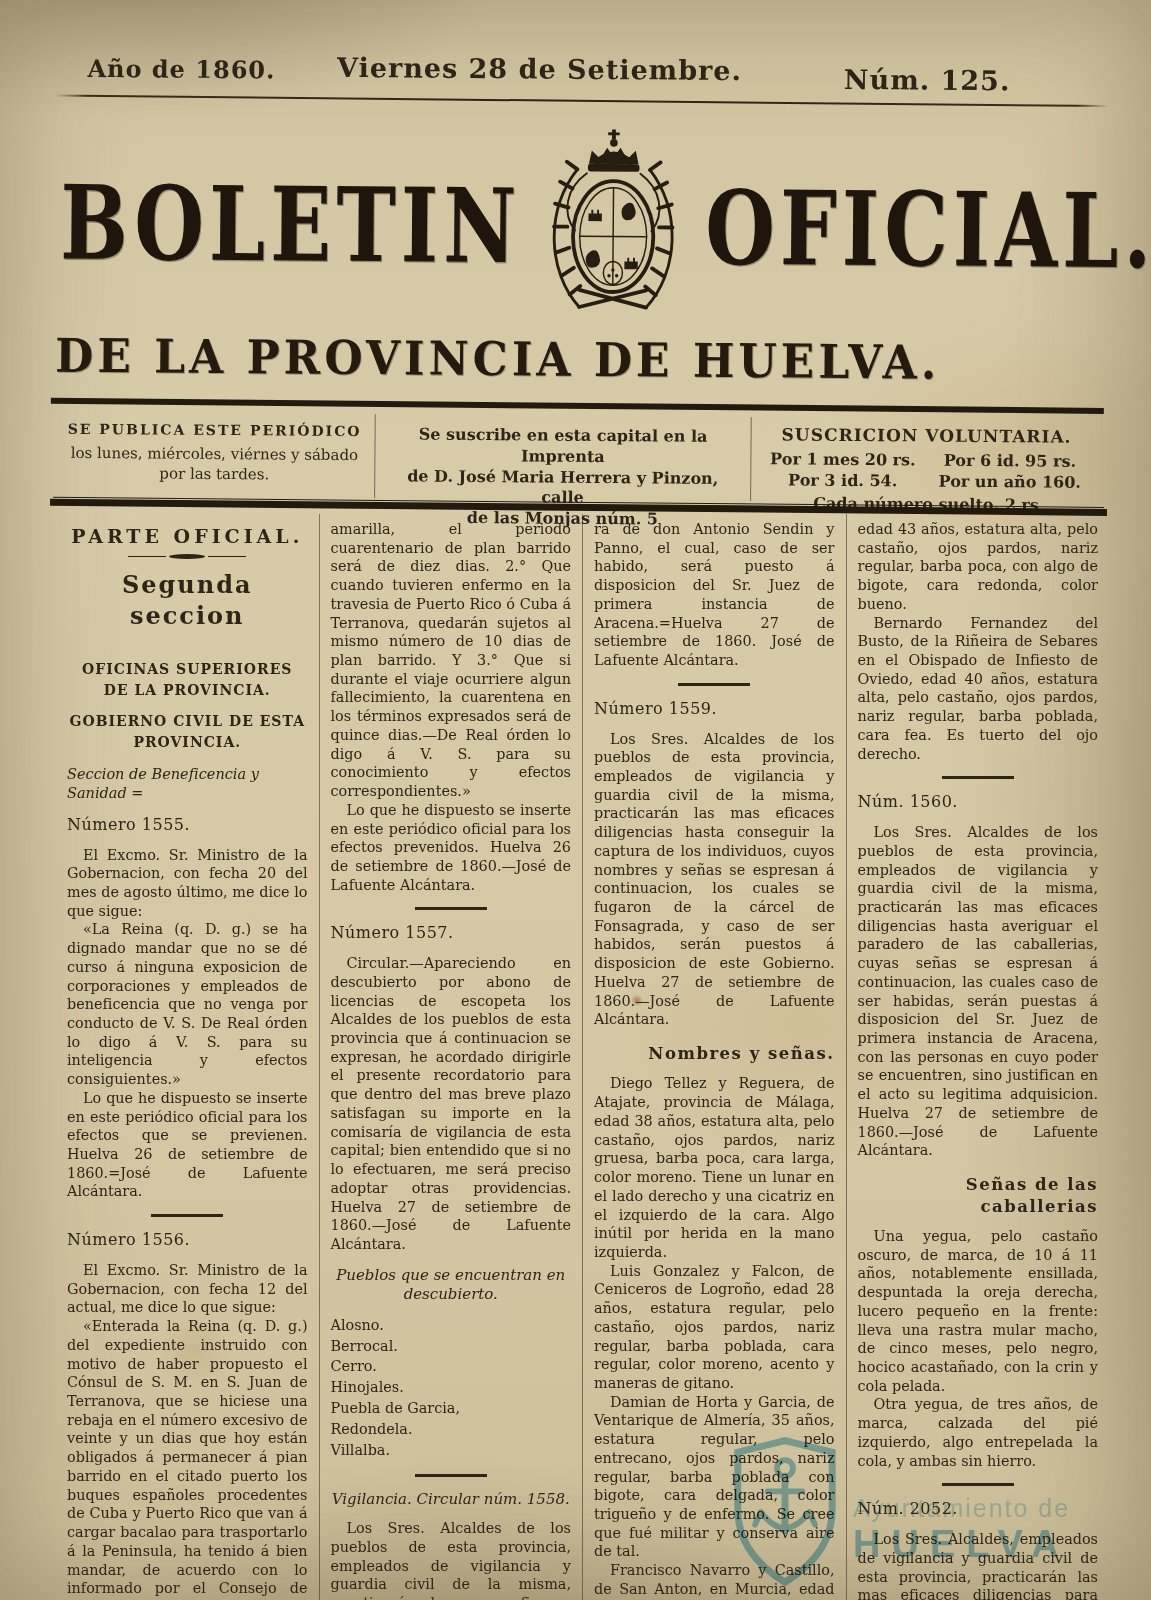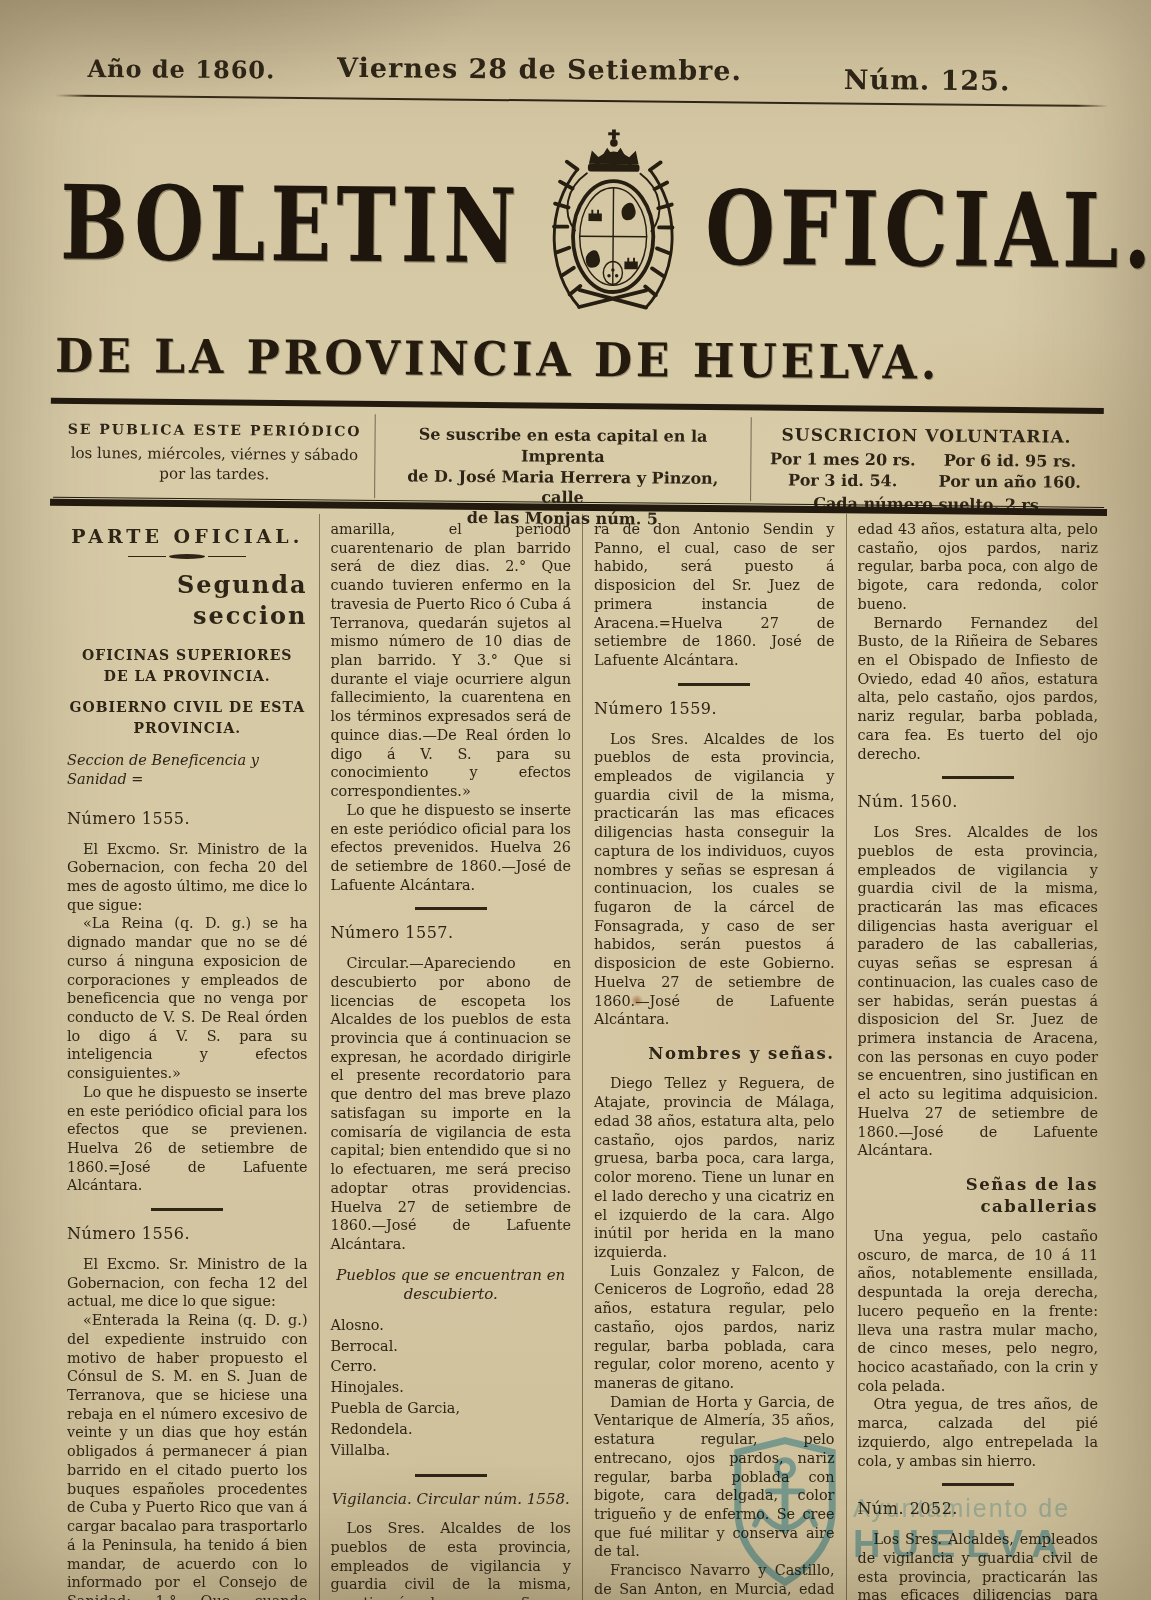--- a/index.html
+++ b/index.html
@@ -58,24 +58,24 @@
   
   .columns{position:absolute;top:514px;left:56px;right:42px;bottom:0;display:flex;}
   .col{width:25%;padding:6px 11px 0;overflow:hidden;font-size:14.4px;line-height:1.3;}
   .col + .col{border-left:1px solid rgba(58,44,24,.55);}
   .p{margin:0;text-align:justify;text-indent:16px;}
   .p.noind{text-indent:0;}
   .h-parte{font-size:19px;font-weight:bold;letter-spacing:4px;text-align:center;margin:4px 0 2px;}
   .orn{display:flex;align-items:center;gap:3px;width:118px;margin:5px auto 10px;}
   .orn::before,.orn::after{content:"";flex:1;height:1px;background:#2e2517;}
   .orn-core{width:36px;height:5px;background:#2e2517;border-radius:50%;}
-  .h-section{font-size:24px;font-weight:bold;text-align:right;letter-spacing:2px;margin:8px 0 14px;}
+  .h-section{font-size:24px;font-weight:bold;text-align:center;letter-spacing:2px;margin:8px 0 28px;}
   .h-caps{font-size:14px;font-weight:bold;text-align:center;letter-spacing:1px;line-height:1.5;margin:0 0 10px;}
   .h-caps-b{font-size:14px;font-weight:bold;text-align:center;letter-spacing:1px;line-height:1.5;margin:0 0 12px;}
-  .h-ital{font-style:italic;font-size:14.5px;margin:4px 0 20px;}
+  .h-ital{font-style:italic;font-size:14.5px;margin:4px 0 12px;}
   .h-num{font-size:16px;letter-spacing:.5px;margin:12px 0 10px;}
   .h-bold{text-align:right;font-weight:bold;font-size:16.5px;letter-spacing:1.5px;margin:14px 0 10px;}
   .h-ital-c{text-align:center;font-style:italic;font-size:15px;margin:12px 0 10px;}
   .rule-sm{width:72px;height:3px;background:#2e2517;margin:13px auto;}
   .town-list{margin:6px 0 8px;}
   .town-list div{line-height:1.45;}
   
   .watermark{position:absolute;left:695px;top:1428px;width:470px;height:172px;
     color:#8ec6e4;mix-blend-mode:multiply;opacity:.95;pointer-events:none;z-index:5;}
   .wm-shield{position:absolute;left:38px;top:8px;}

